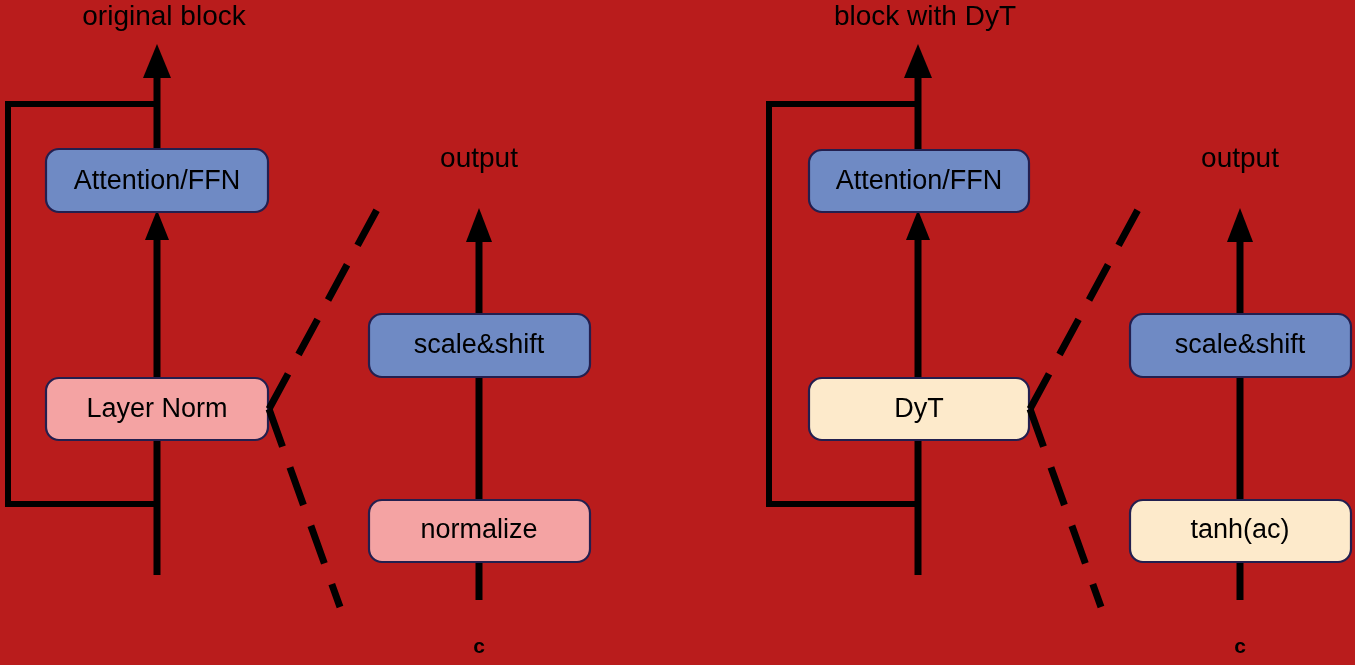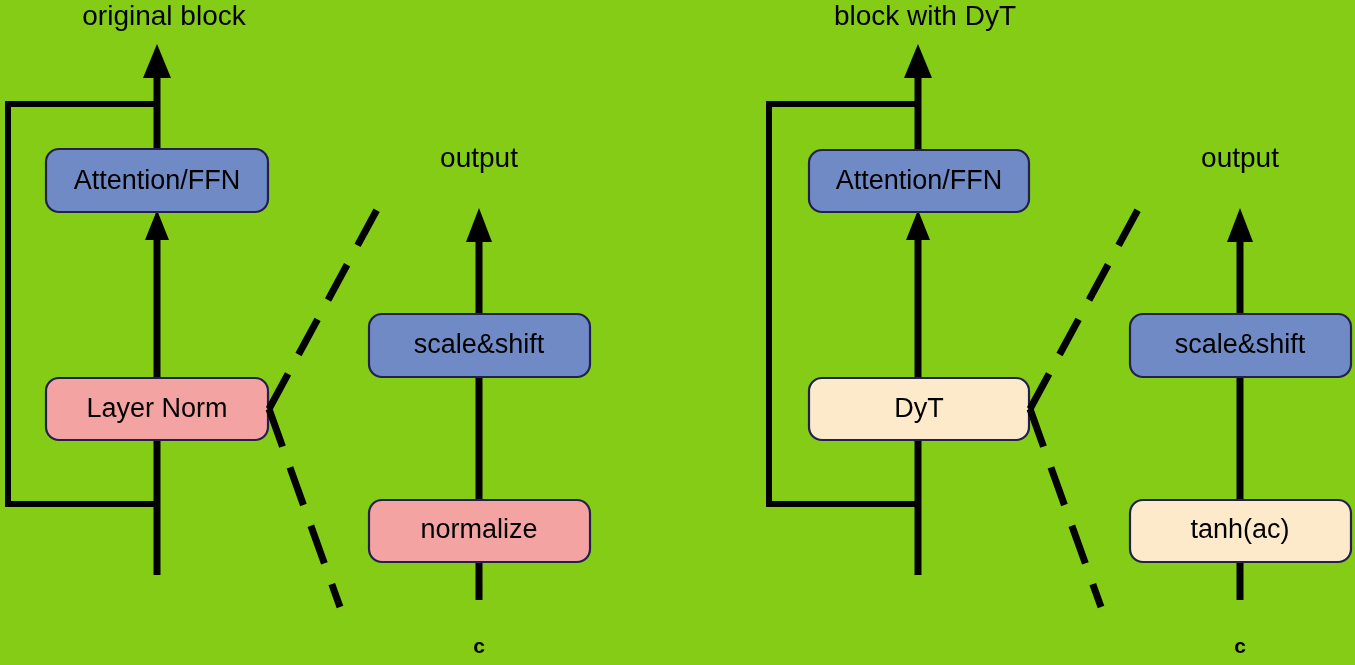--- a/index.html
+++ b/index.html
@@ -10,21 +10,21 @@
   body {
     width: 1355px;
     height: 665px;
     font-family: "Liberation Sans", sans-serif;
     overflow: hidden;
   }
   #diagram-root {
     position: relative;
     width: 1355px;
     height: 665px;
-    background: #84cc16;
+    background: #b91c1c;
   }
   svg.figure {
     display: block;
     width: 1355px;
     height: 665px;
   }
   .node-label {
     font-family: "Liberation Sans", sans-serif;
     font-size: 27px;
     fill: #000000;

